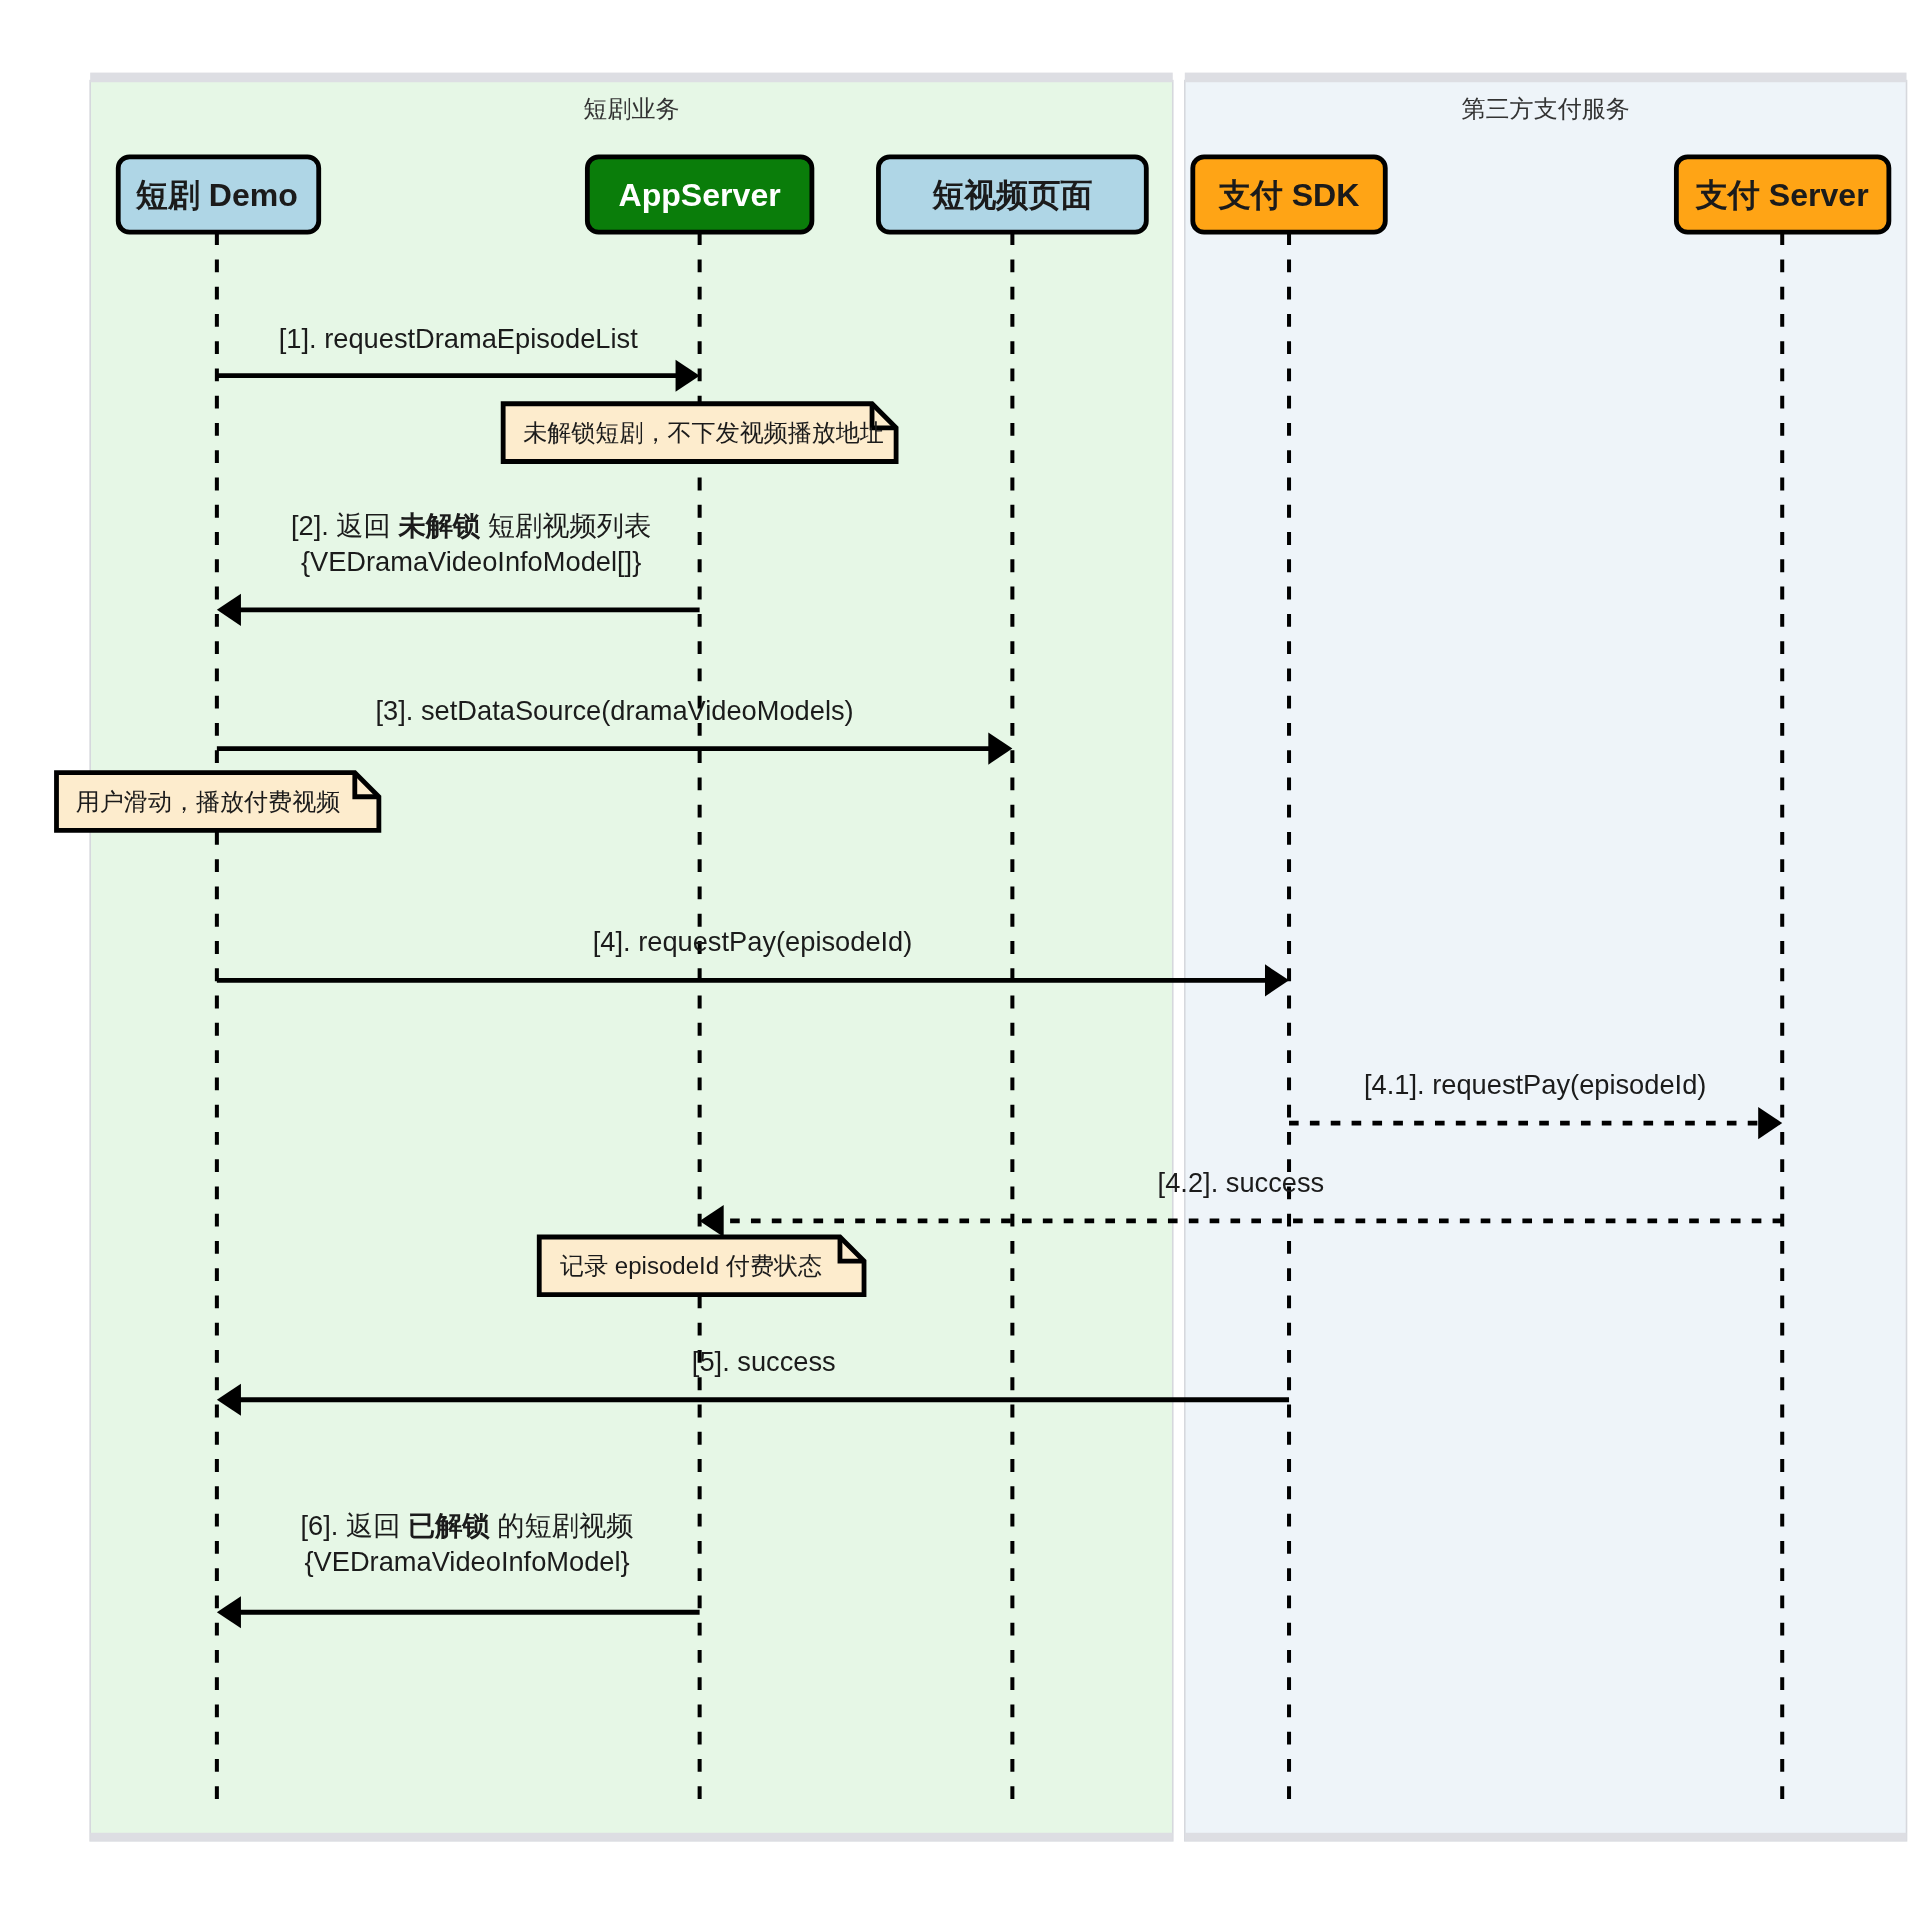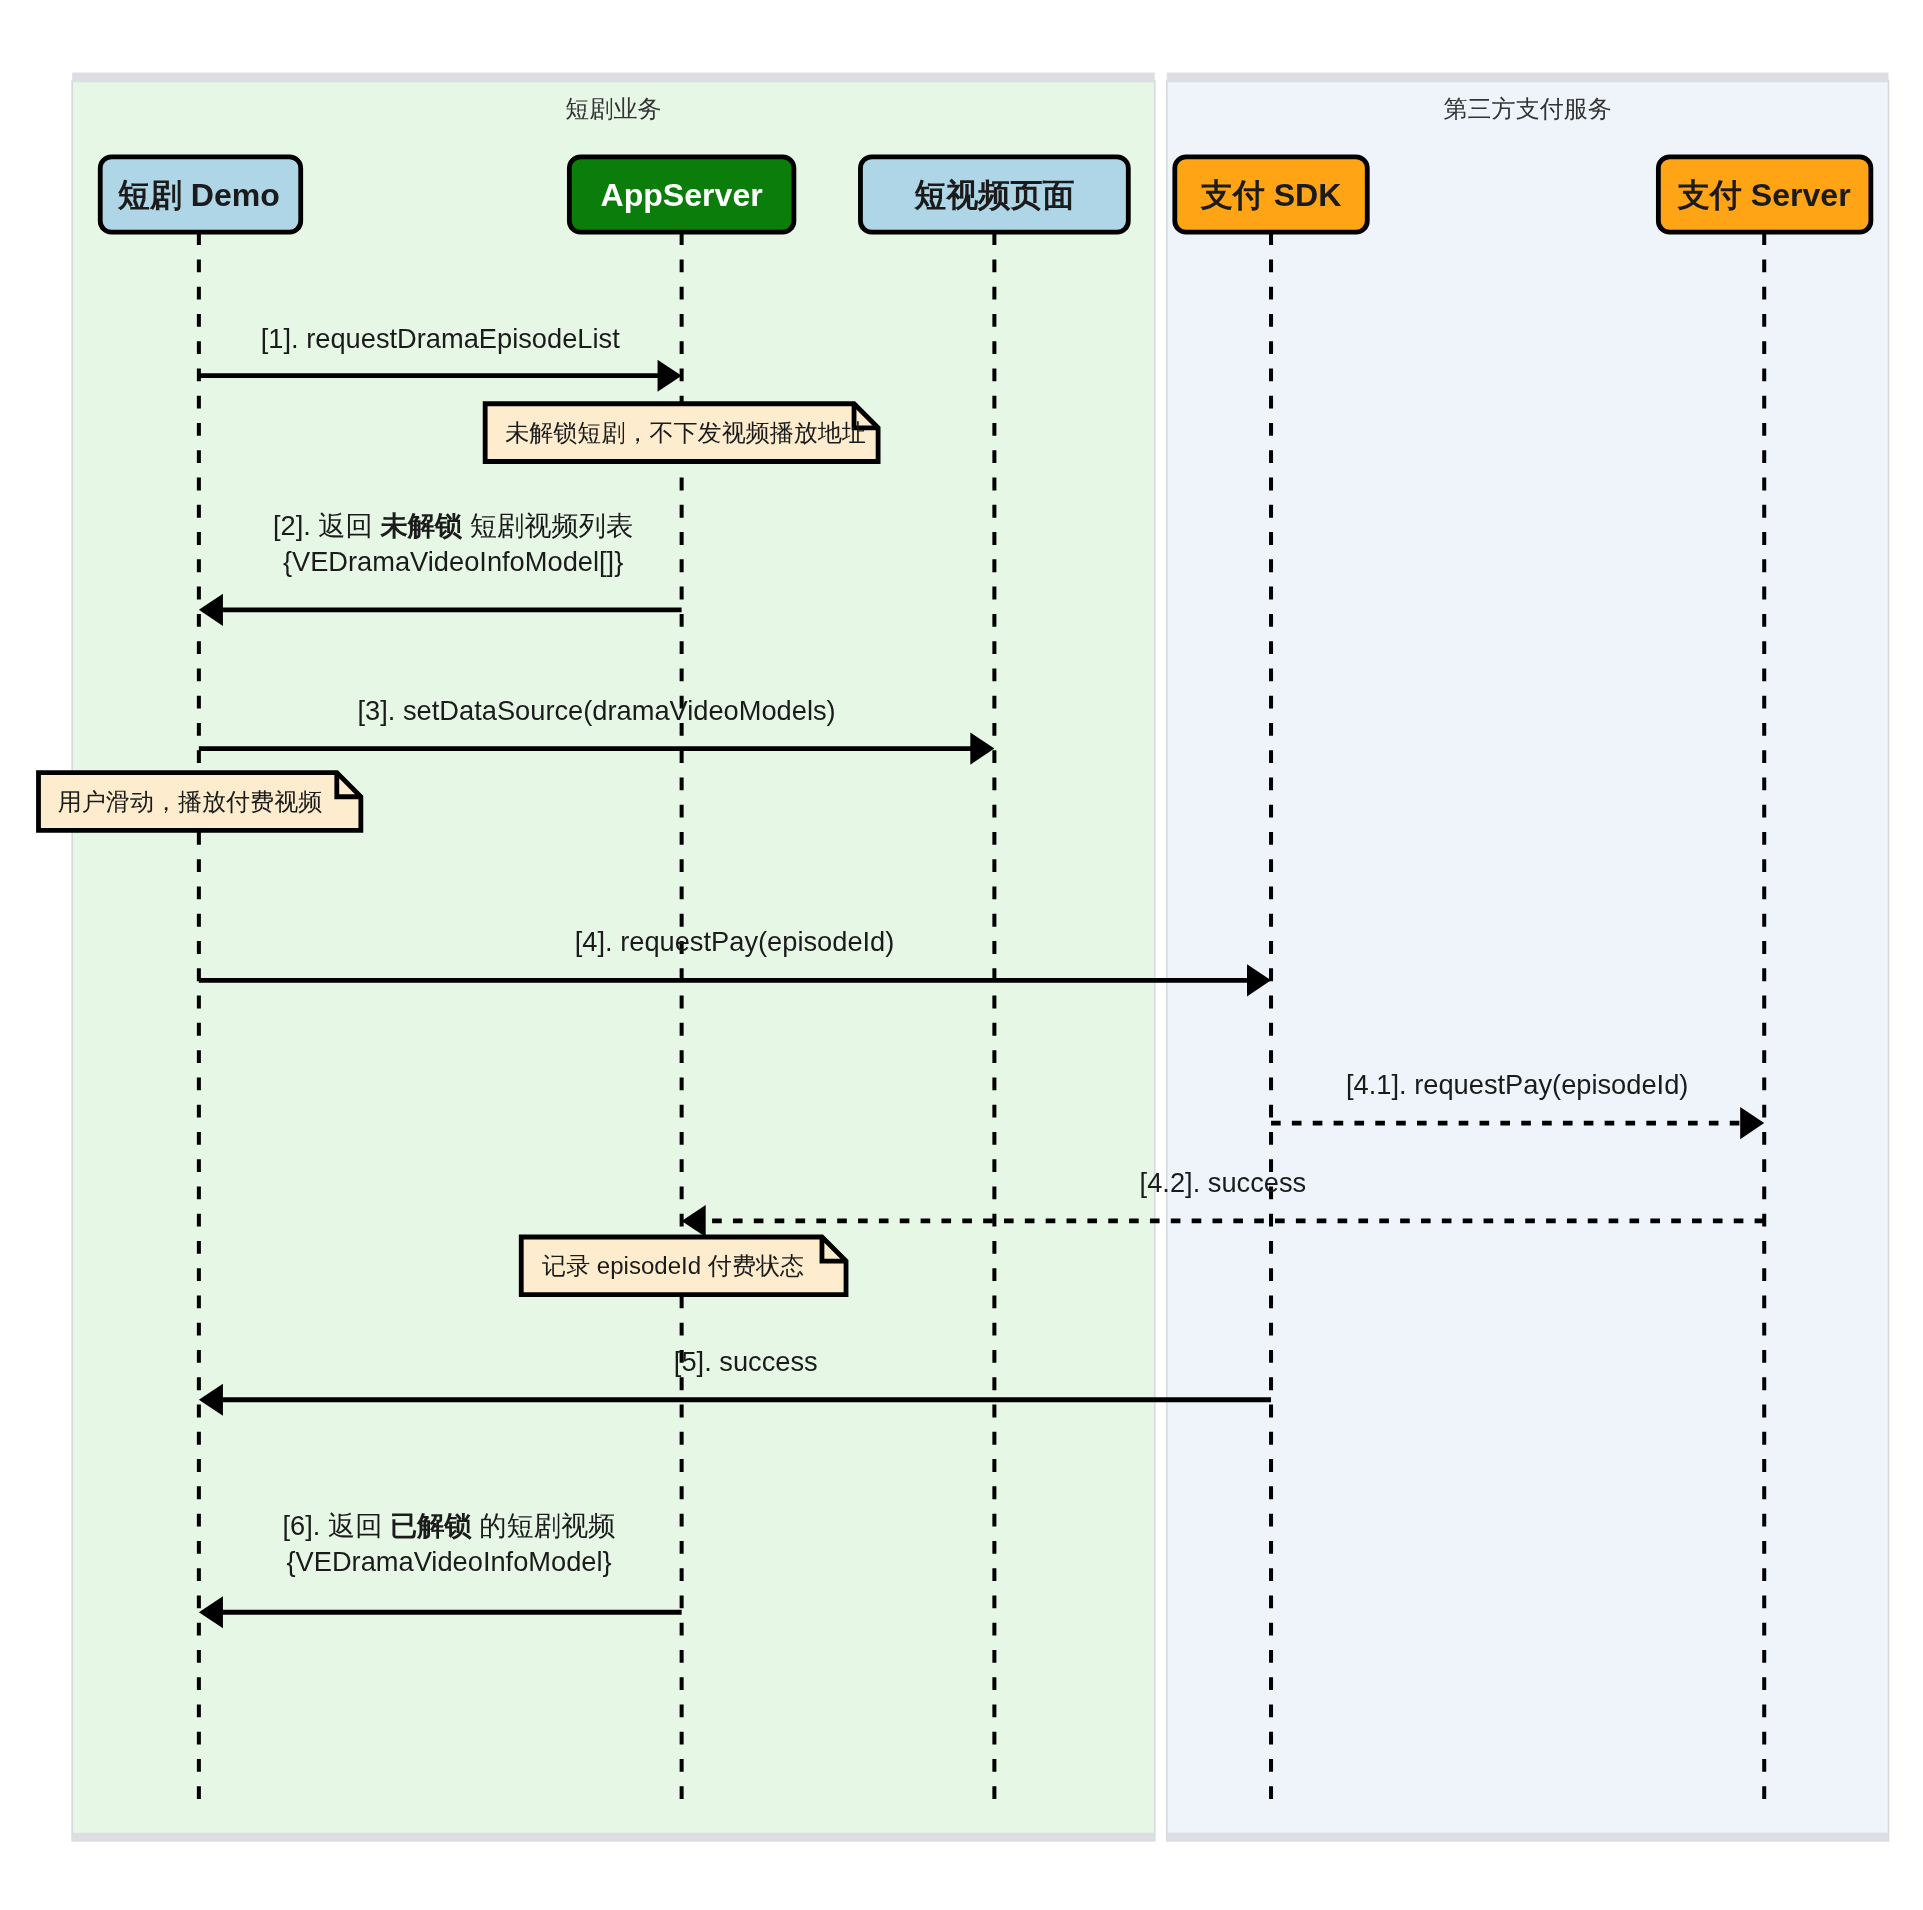--- a/index.html
+++ b/index.html
@@ -10,20 +10,21 @@
   body {
     width: 1923px;
     height: 1911px;
     font-family: "Liberation Sans", "DejaVu Sans", sans-serif;
     overflow: hidden;
   }
   #diagram-root {
     position: relative;
     width: 1710px;
     height: 1911px;
+    margin-left: 18px;
   }
   #diagram-svg {
     position: absolute;
     left: 0;
     top: 0;
   }
   .panel-label {
     font-size: 30px;
     fill: #333333;
     text-anchor: middle;

